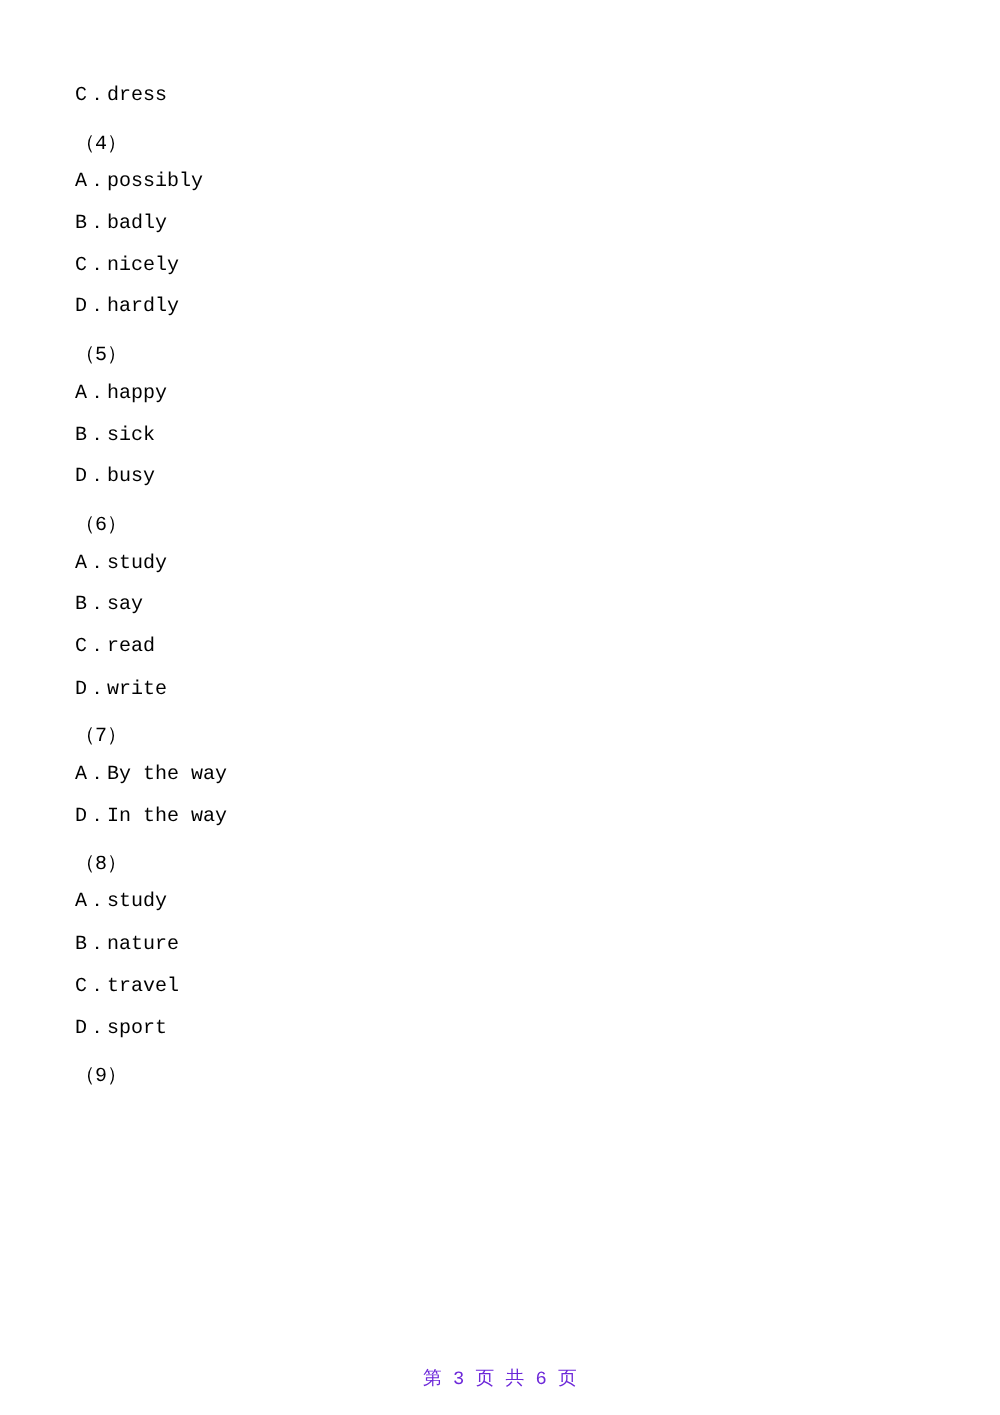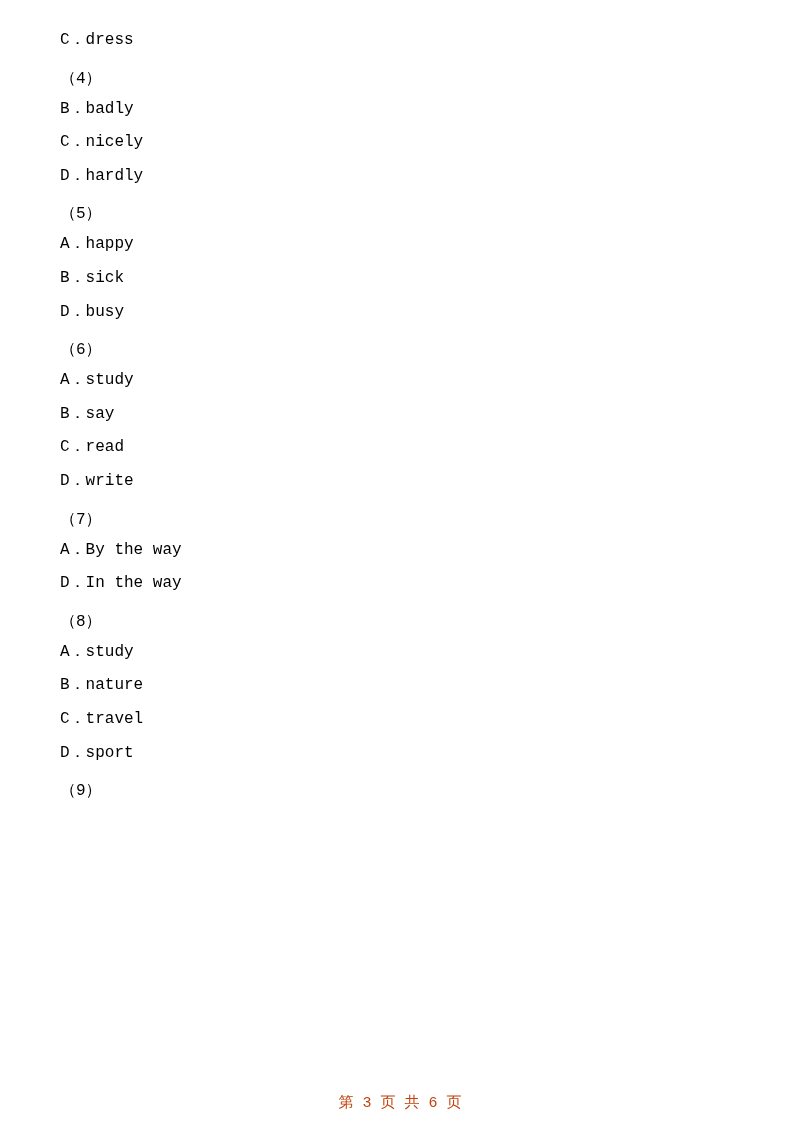--- a/index.html
+++ b/index.html
@@ -13,48 +13,50 @@
       font-family: 'Courier New', Courier, monospace;
       font-size: 16px;
       color: #000000;
       width: 800px;
       min-height: 1132px;
       position: relative;
     }
 
     .page-content {
       padding: 20px 60px 60px 60px;
+      margin-top: 36px;
     }
 
     .question-number {
       margin: 14px 0 8px 0;
       font-size: 16px;
     }
 
     .option {
       margin: 8px 0;
       font-size: 16px;
       line-height: 1.6;
     }
 
     .page-footer {
       position: absolute;
       bottom: 20px;
       width: 100%;
       text-align: center;
       font-size: 15px;
-      color: #c2410c;
+      color: #6d28d9;
     }
   </style>
 </head>
 <body>
 
 <div class="page-content">
 <div class="option">C．dress</div>
     <div class="question-number">（4）</div>
+    <div class="option">A．possibly</div>
     <div class="option">B．badly</div>
     <div class="option">C．nicely</div>
     <div class="option">D．hardly</div>
     <div class="question-number">（5）</div>
     <div class="option">A．happy</div>
     <div class="option">B．sick</div>
     <div class="option">D．busy</div>
     <div class="question-number">（6）</div>
     <div class="option">A．study</div>
     <div class="option">B．say</div>

